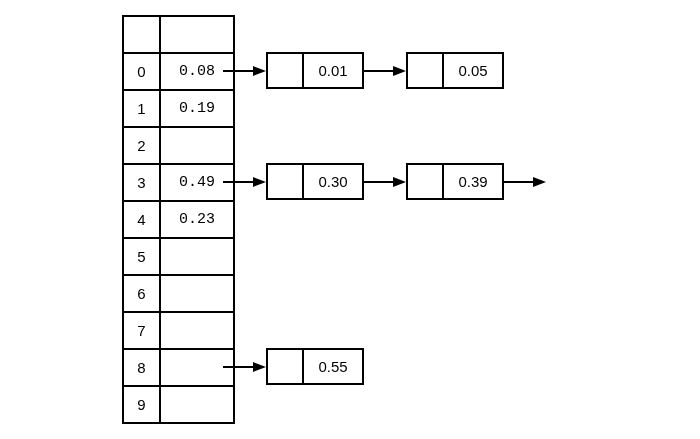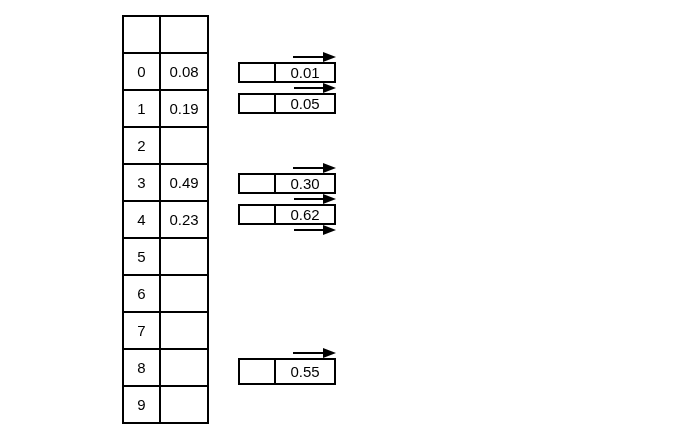--- a/index.html
+++ b/index.html
@@ -33,34 +33,34 @@
   }
   .bucket-row:last-child { border-bottom: none; }
   .cell-index {
     width: 35px;
     border-right: 2px solid #000;
     display: flex;
     align-items: center;
     justify-content: center;
   }
   .cell-value {
-    width: 46px;
+    width: 72px;
     display: flex;
     align-items: center;
     justify-content: center;
+    font-family: Liberation Mono, monospace;
   }
 
   
   .chain {
     position: absolute;
-    left: 238px;
+    left: 223px;
     height: 37px;
     display: flex;
-    align-items: flex-end;
-    flex-direction: column;
+    align-items: center;
   }
   .chain-bucket0 { top: 52px; }
   .chain-bucket3 { top: 163px; }
   .chain-bucket8 { top: 348px; }
 
   .arrow {
     display: flex;
     align-items: center;
     width: 43px;
   }
@@ -173,21 +173,21 @@
     <div class="node">
       <div class="ptr"></div>
       <div class="val">0.30</div>
     </div>
     <div class="arrow mid">
       <span class="shaft"></span>
       <span class="head"></span>
     </div>
     <div class="node">
       <div class="ptr"></div>
-      <div class="val">0.62</div>
+      <div class="val">0.39</div>
     </div>
     <div class="arrow mid">
       <span class="shaft"></span>
       <span class="head"></span>
     </div>
   </div>
 
   <div class="chain chain-bucket8">
     <div class="arrow">
       <span class="shaft"></span>

